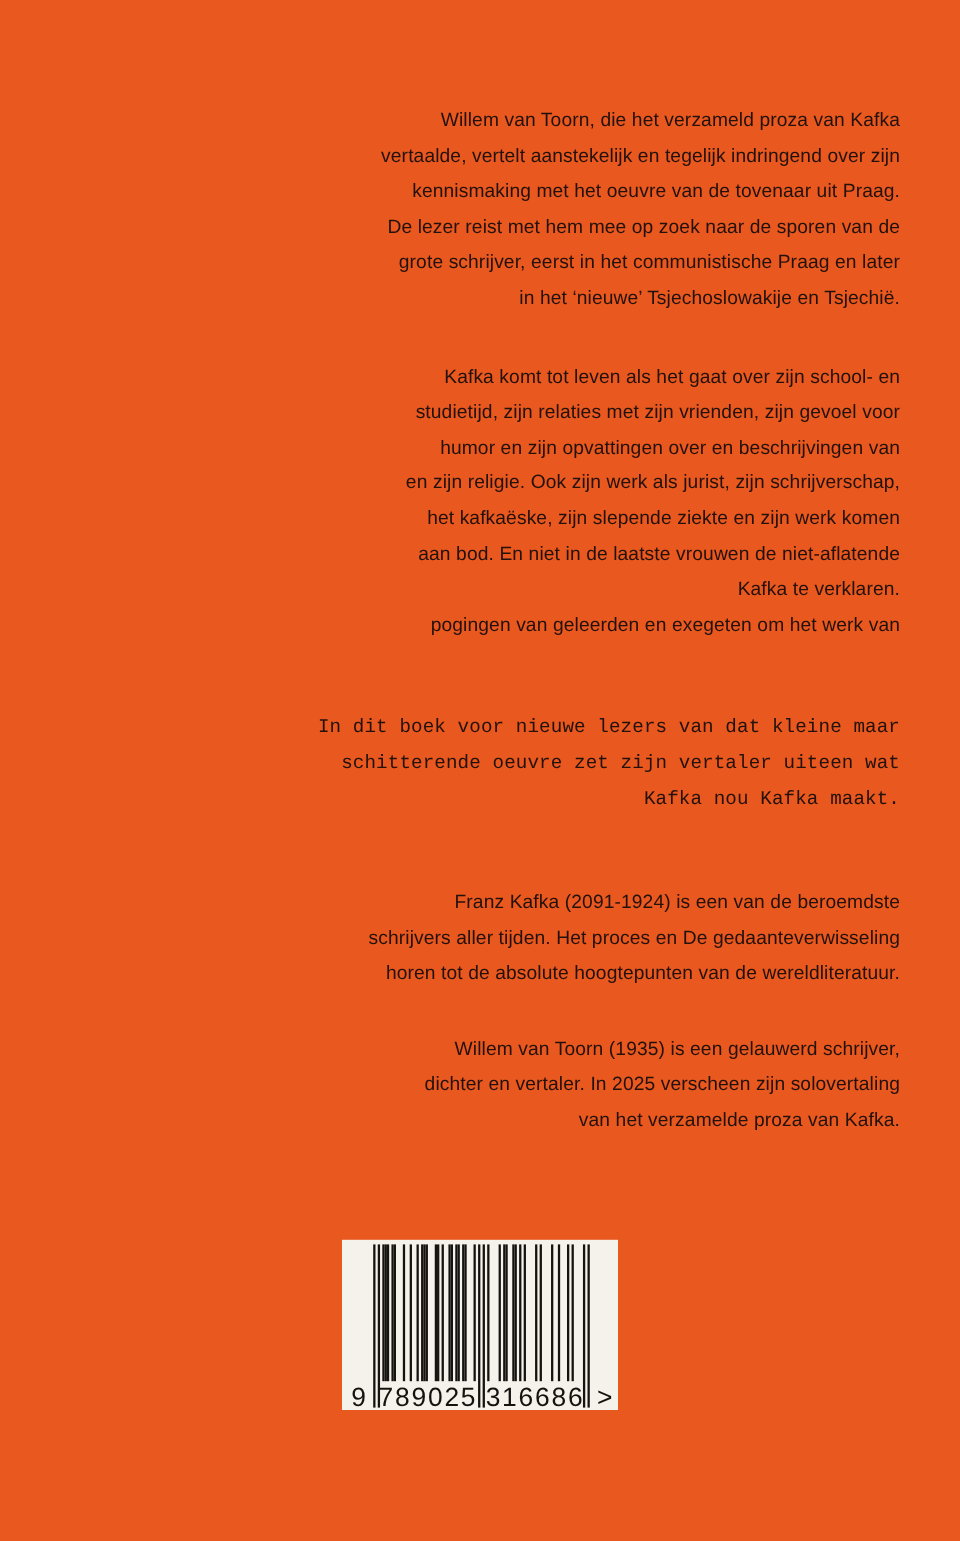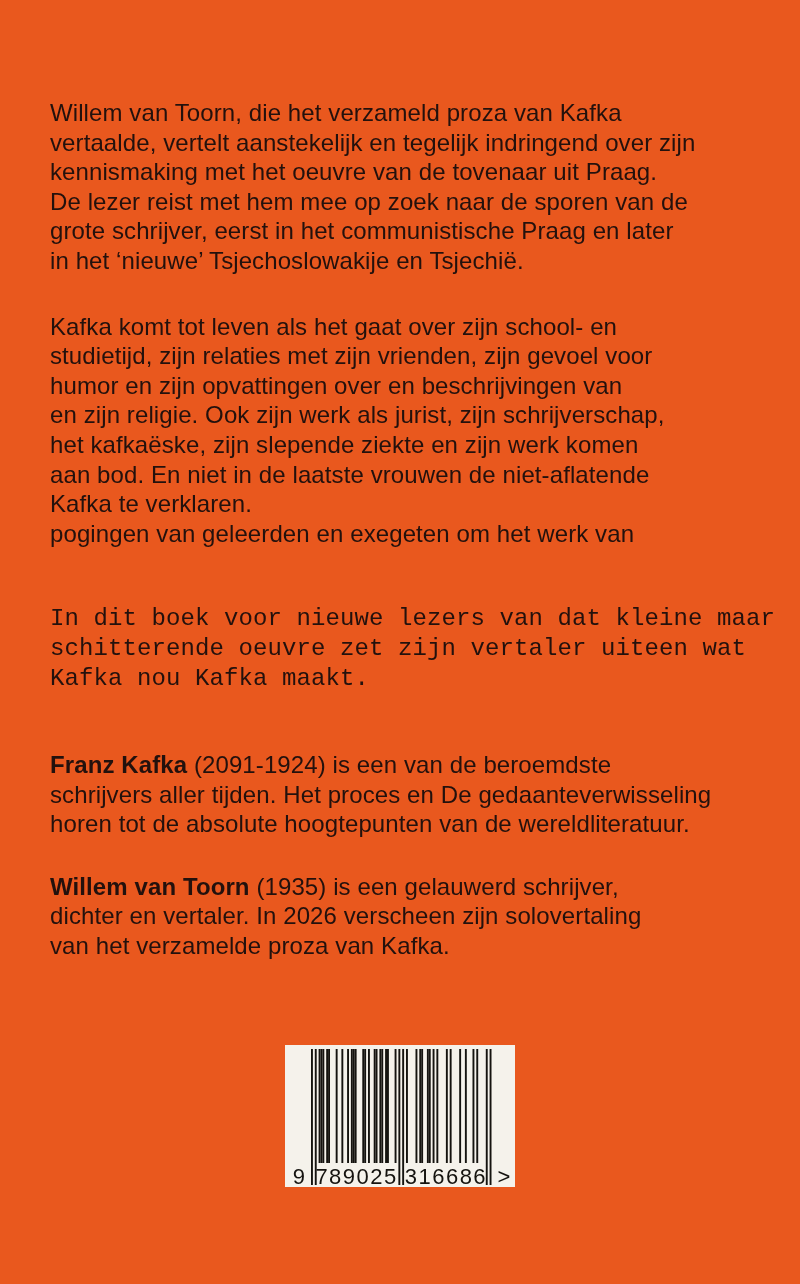--- a/index.html
+++ b/index.html
@@ -13,30 +13,30 @@
     overflow: hidden;
   }
   .cover {
     width: 800px;
     height: 1284px;
     box-sizing: border-box;
     padding-top: 86px;
   }
   .text-block {
     width: 700px;
-    margin: 12px auto;
-    text-align: left;
-    font-size: 24px;
+    margin: 0 auto;
+    text-align: right;
+    font-size: 16px;
     line-height: 29.6px;
     letter-spacing: 0.1px;
   }
   .text-block .line {
     white-space: nowrap;
   }
-  .run-bold { font-weight: bold; }
+  .run-bold { font-weight: normal; }
   .run-italic { }
   .p-themes { margin-top: 36px; }
   .p-pitch { margin-top: 56px; font-family: Liberation Mono, monospace; }
   .p-bio-kafka { margin-top: 57px; }
   .p-bio-toorn { margin-top: 33px; }
   .barcode-wrap {
     width: 230px;
     margin: 84px auto 0 auto;
   }
   .barcode-wrap svg {
@@ -75,21 +75,21 @@
     </div>
 
   <div class="text-block p-bio-kafka">
       <div class="line"><span class="run-bold">Franz Kafka</span><span> (2091-1924) is een van de beroemdste</span></div>
       <div class="line"><span>schrijvers aller tijden. </span><span class="run-italic">Het proces</span><span> en </span><span class="run-italic">De gedaanteverwisseling</span></div>
       <div class="line"><span>horen tot de absolute hoogtepunten van de wereldliteratuur.</span></div>
     </div>
 
   <div class="text-block p-bio-toorn">
       <div class="line"><span class="run-bold">Willem van Toorn</span><span> (1935) is een gelauwerd schrijver,</span></div>
-      <div class="line"><span>dichter en vertaler. In 2026 verscheen zijn solovertaling</span></div>
+      <div class="line"><span>dichter en vertaler. In 2025 verscheen zijn solovertaling</span></div>
       <div class="line"><span>van het verzamelde proza van Kafka.</span></div>
     </div>
 
   <div class="barcode-wrap">
     <svg id="barcode-svg" width="230" height="142" viewBox="0 0 230 142">
         <rect x="0" y="0" width="230" height="142" fill="#F5F2EB"></rect>
         <rect x="26.00" y="4" width="1.9" height="136" fill="#15130F"></rect>
         <rect x="29.80" y="4" width="1.9" height="136" fill="#15130F"></rect>
         <rect x="33.60" y="4" width="1.9" height="114" fill="#15130F"></rect>
         <rect x="35.50" y="4" width="1.9" height="114" fill="#15130F"></rect>

